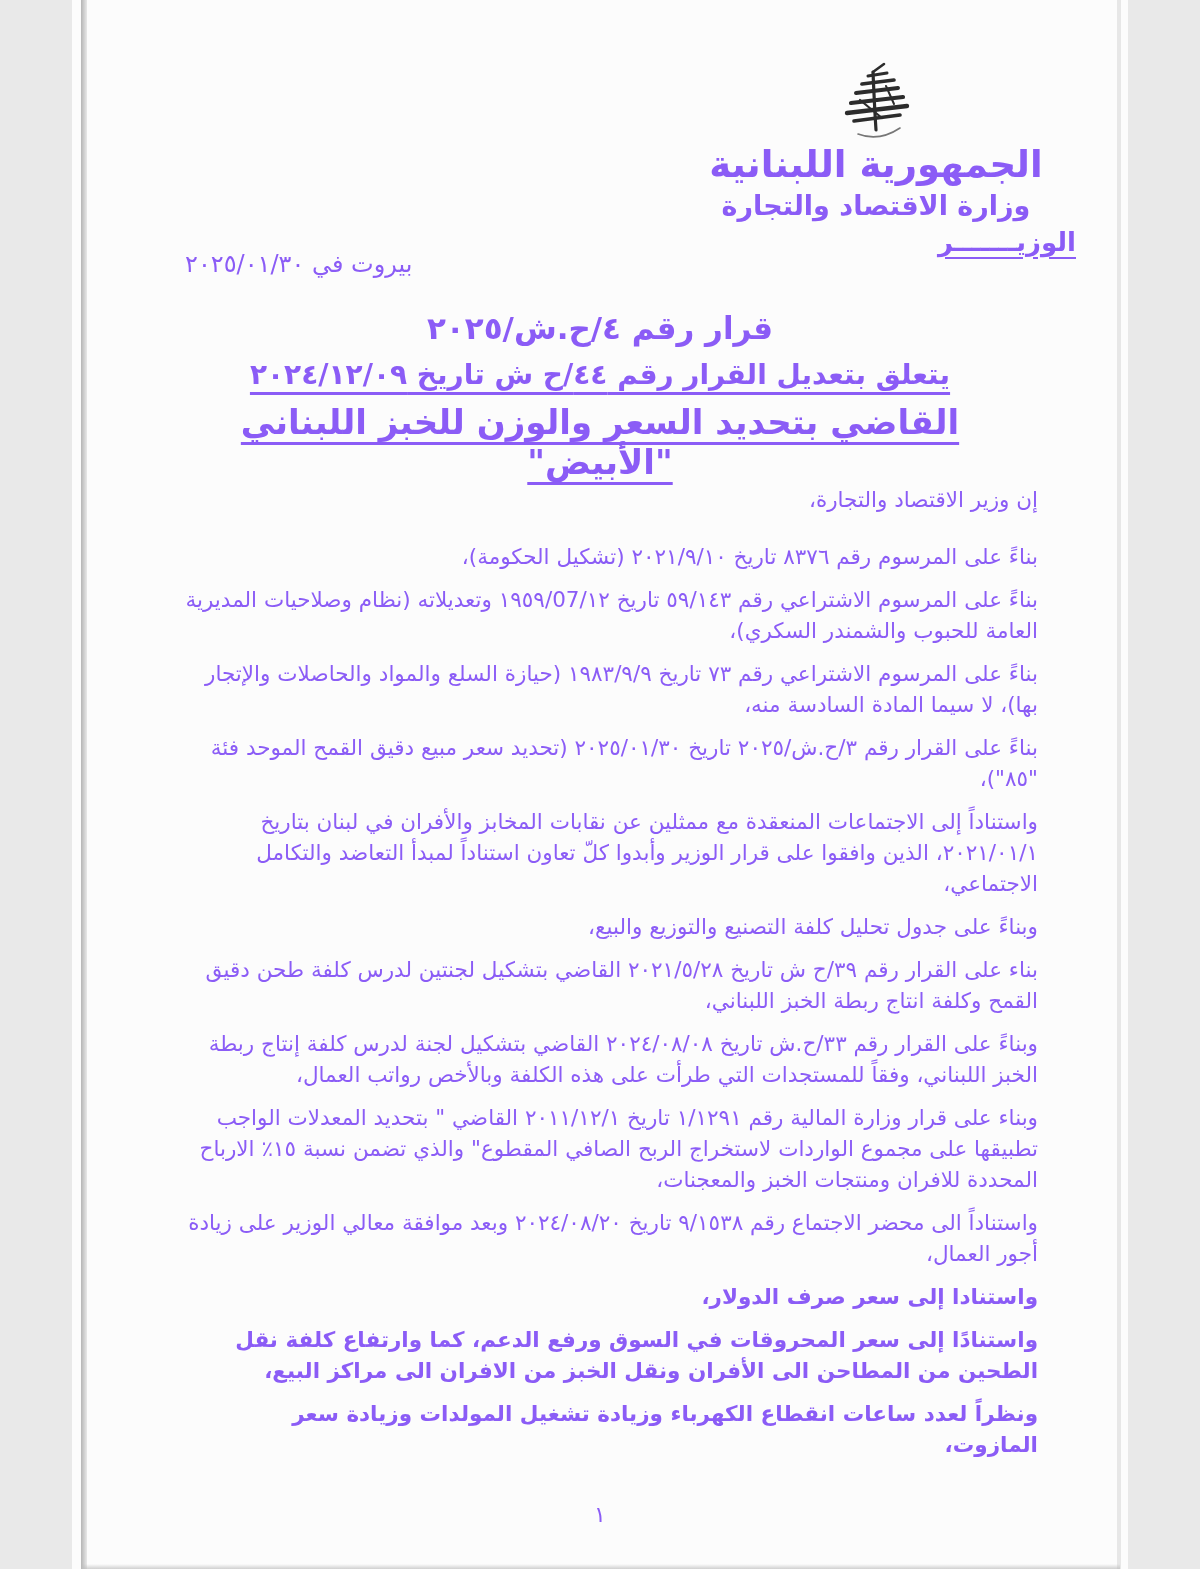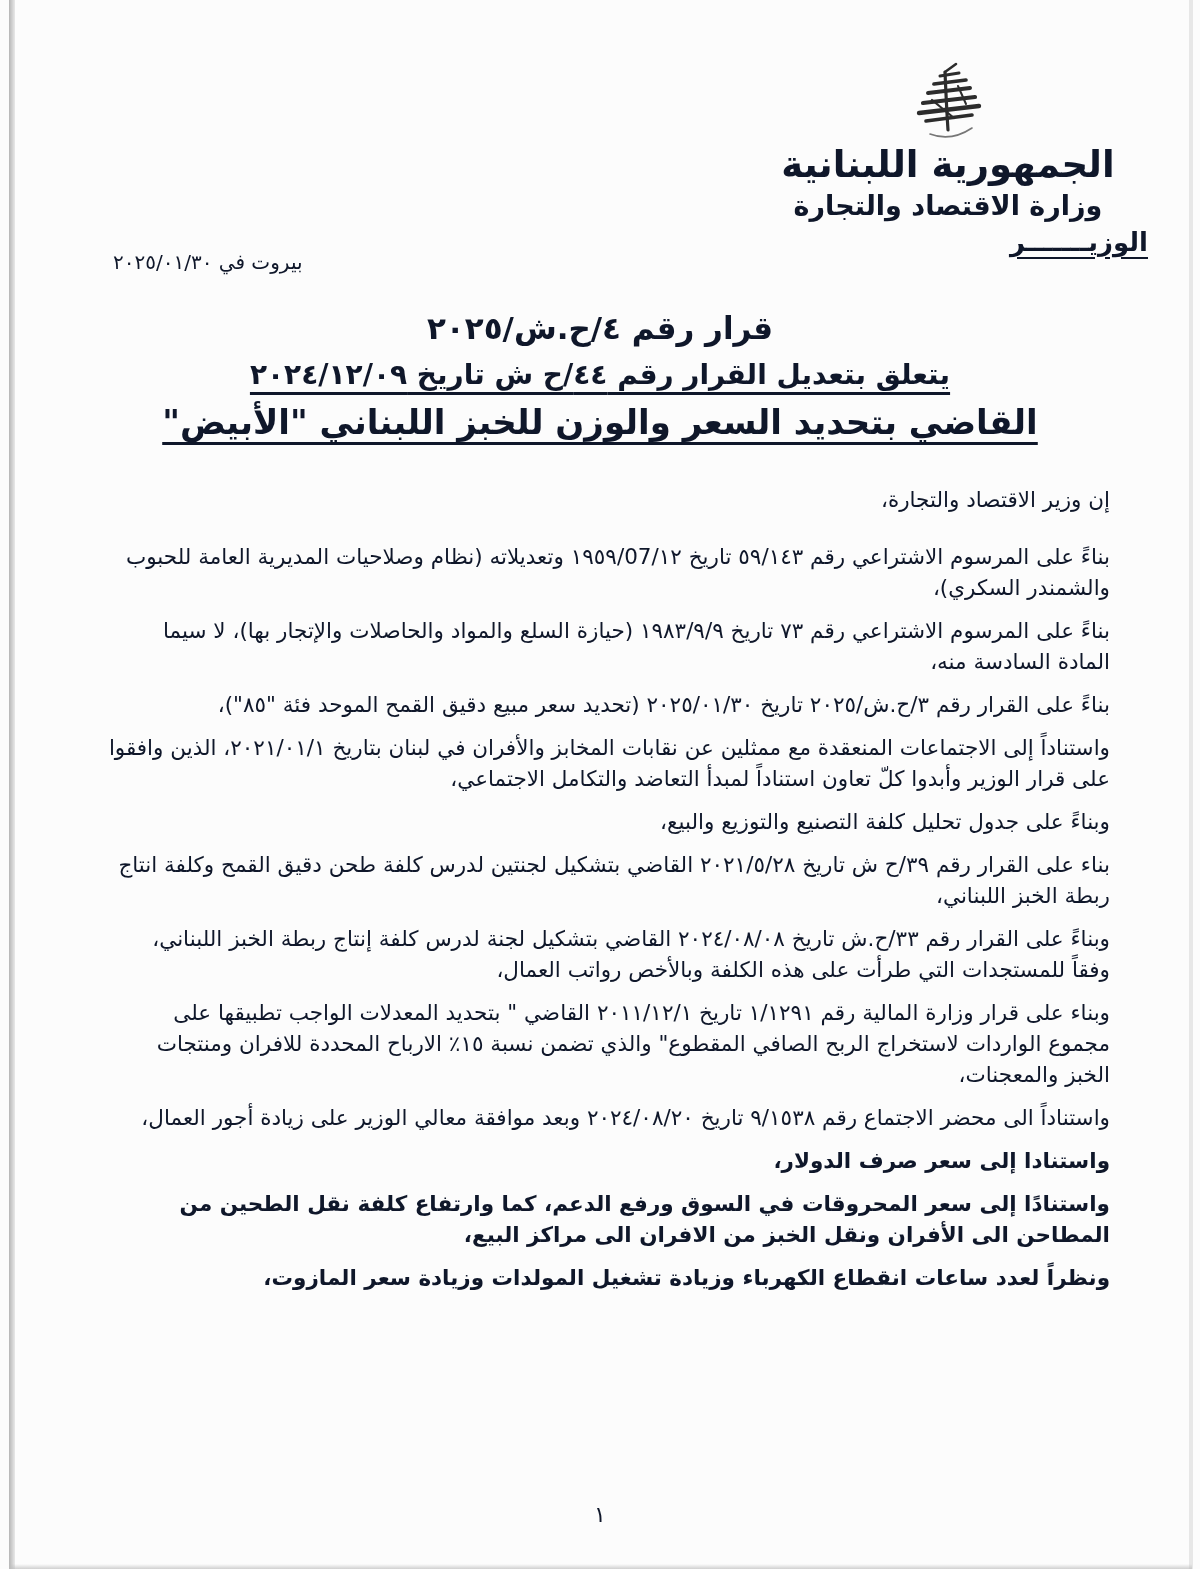--- a/index.html
+++ b/index.html
@@ -1,41 +1,41 @@
 <!DOCTYPE html>
 <html lang="ar"><head>
 <meta charset="utf-8">
 <style>
   html,body{margin:0;padding:0;background:#e9e9e9;}
   .page{
     position:relative;
-    width:1200px;height:1569px;
+    width:1056px;height:1569px;
     margin:0 auto;
     background:#fcfcfc;
     font-family:"DejaVu Sans", sans-serif;
-    color:#0f172a;
+    color:#8b5cf6;
     overflow:hidden;
   }
   
   .scan-edge-left{position:absolute;left:9px;top:0;bottom:0;width:6px;
     background:linear-gradient(to right,#9e9e9e,#e2e2e2);opacity:.75;}
   .scan-edge-right{position:absolute;right:7px;top:0;bottom:0;width:4px;
     background:#d8d8d8;opacity:.6;}
   .scan-edge-bottom{position:absolute;left:10px;right:8px;bottom:0;height:5px;
     background:linear-gradient(to top,#bdbdbd,rgba(255,255,255,0));opacity:.7;}
 
   
   .header{position:absolute;top:58px;right:52px;width:400px;text-align:center;direction:rtl;}
   .logo-wrap{height:84px;display:flex;align-items:flex-end;justify-content:center;margin-bottom:2px;}
   .republic{font-size:37px;font-weight:bold;letter-spacing:.5px;line-height:1.15;}
   .ministry{font-size:27px;font-weight:bold;margin-top:3px;}
   .minister{font-size:26px;font-weight:bold;margin-top:6px;
     text-decoration:underline;text-underline-offset:6px;text-decoration-thickness:2px;text-align:right;}
 
-  .dateline{position:absolute;top:250px;left:113px;font-size:20px;direction:rtl;}
+  .dateline{position:absolute;top:250px;left:113px;font-size:24px;direction:rtl;}
 
   
   .title-block{position:absolute;top:310px;left:100px;right:100px;text-align:center;direction:rtl;font-weight:bold;}
   .t1{font-size:31px;margin-bottom:12px;}
   .t2{font-size:28px;margin-bottom:11px;
     text-decoration:underline;text-underline-offset:8px;text-decoration-thickness:2.5px;}
   .t3{font-size:34px;
     text-decoration:underline;text-underline-offset:8px;text-decoration-thickness:2.5px;}
 
   
@@ -80,20 +80,21 @@
   <div class="dateline">بيروت في ٢٠٢٥/٠١/٣٠</div>
 
   <div class="title-block">
     <div class="t1">قرار رقم ٤/ح.ش/٢٠٢٥</div>
     <div class="t2">يتعلق بتعديل القرار رقم ٤٤/ح ش تاريخ ٢٠٢٤/١٢/٠٩</div>
     <div class="t3">القاضي بتحديد السعر والوزن للخبز اللبناني "الأبيض"</div>
   </div>
 
   <div class="doc-body">
     <div class="salutation">إن وزير الاقتصاد والتجارة،</div>
+    <p>بناءً على المرسوم رقم ٨٣٧٦ تاريخ ٢٠٢١/٩/١٠ (تشكيل الحكومة)،</p>
     <p>بناءً على المرسوم الاشتراعي رقم ٥٩/١٤٣ تاريخ ١٩٥٩/07/١٢ وتعديلاته (نظام وصلاحيات المديرية العامة للحبوب والشمندر السكري)،</p>
     <p>بناءً على المرسوم الاشتراعي رقم ٧٣ تاريخ ١٩٨٣/٩/٩ (حيازة السلع والمواد والحاصلات والإتجار بها)، لا سيما المادة السادسة منه،</p>
     <p>بناءً على القرار رقم ٣/ح.ش/٢٠٢٥ تاريخ ٢٠٢٥/٠١/٣٠ (تحديد سعر مبيع دقيق القمح الموحد فئة "٨٥")،</p>
     <p>واستناداً إلى الاجتماعات المنعقدة مع ممثلين عن نقابات المخابز والأفران في لبنان بتاريخ ٢٠٢١/٠١/١، الذين وافقوا على قرار الوزير وأبدوا كلّ تعاون استناداً لمبدأ التعاضد والتكامل الاجتماعي،</p>
     <p>وبناءً على جدول تحليل كلفة التصنيع والتوزيع والبيع،</p>
     <p>بناء على القرار رقم ٣٩/ح ش تاريخ ٢٠٢١/٥/٢٨ القاضي بتشكيل لجنتين لدرس كلفة طحن دقيق القمح وكلفة انتاج ربطة الخبز اللبناني،</p>
     <p>وبناءً على القرار رقم ٣٣/ح.ش تاريخ ٢٠٢٤/٠٨/٠٨ القاضي بتشكيل لجنة لدرس كلفة إنتاج ربطة الخبز اللبناني، وفقاً للمستجدات التي طرأت على هذه الكلفة وبالأخص رواتب العمال،</p>
     <p>وبناء على قرار وزارة المالية رقم ١/١٢٩١ تاريخ ٢٠١١/١٢/١ القاضي " بتحديد المعدلات الواجب تطبيقها على مجموع الواردات لاستخراج الربح الصافي المقطوع" والذي تضمن نسبة ١٥٪ الارباح المحددة للافران ومنتجات الخبز والمعجنات،</p>
     <p>واستناداً الى محضر الاجتماع رقم ٩/١٥٣٨ تاريخ ٢٠٢٤/٠٨/٢٠ وبعد موافقة معالي الوزير على زيادة أجور العمال،</p>
     <p class="bold">واستنادا إلى سعر صرف الدولار،</p>

